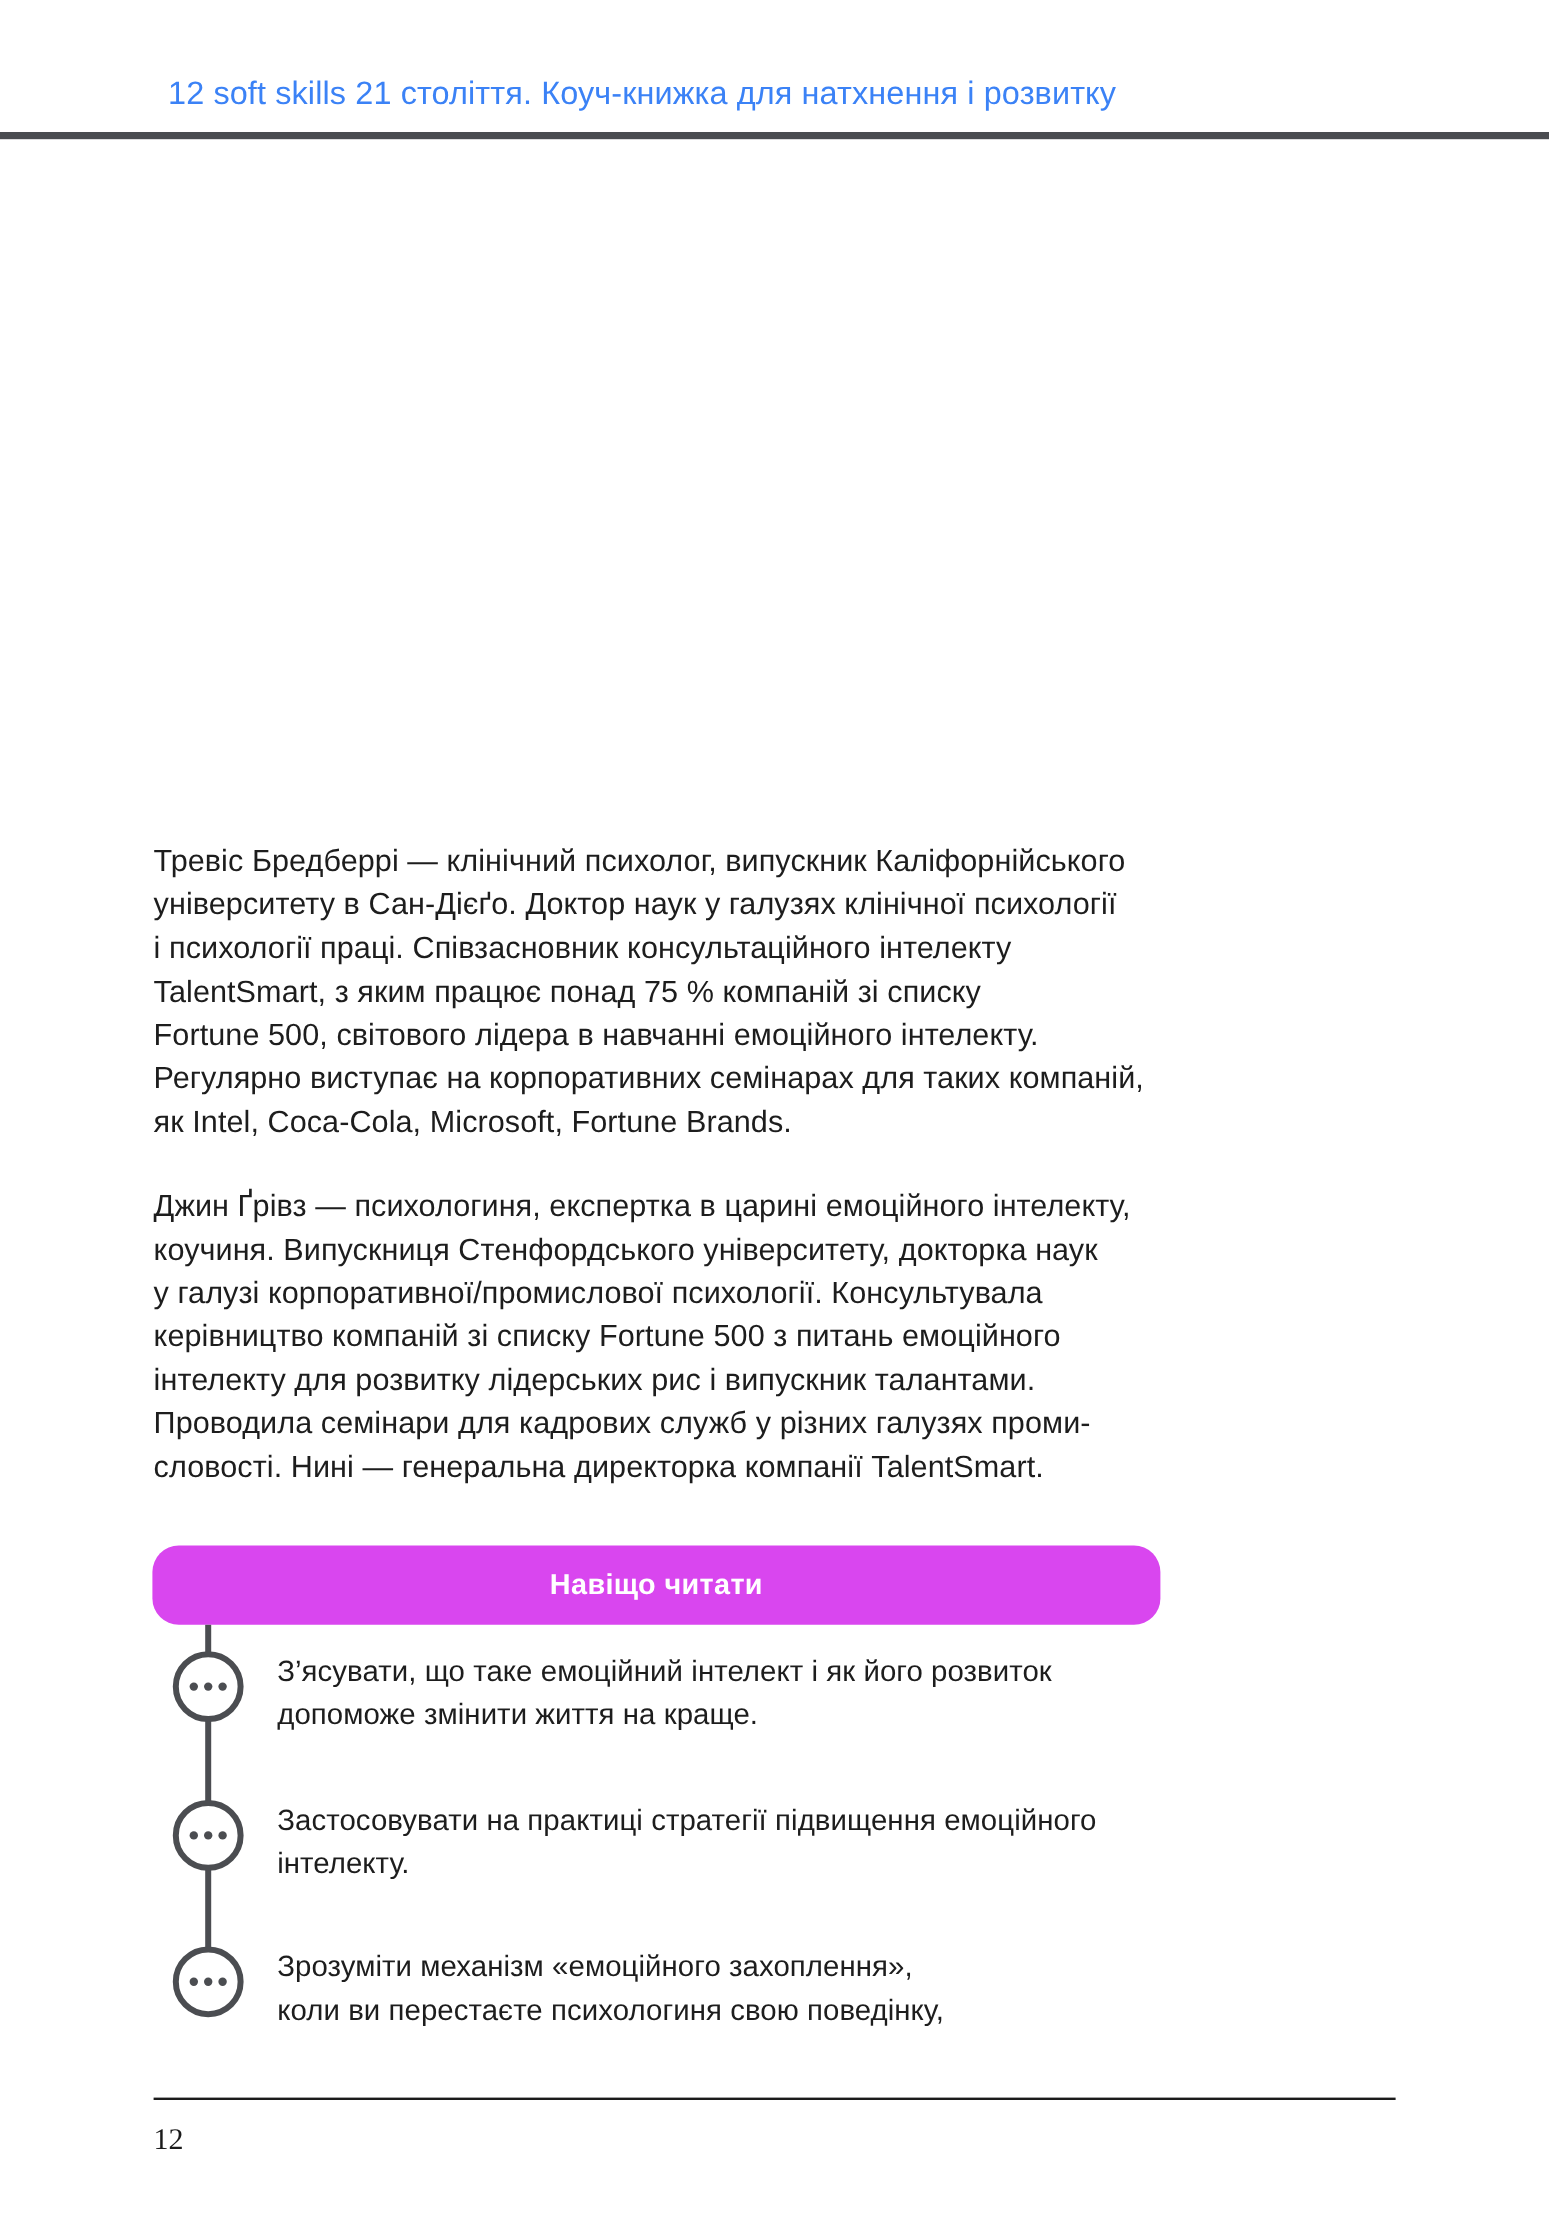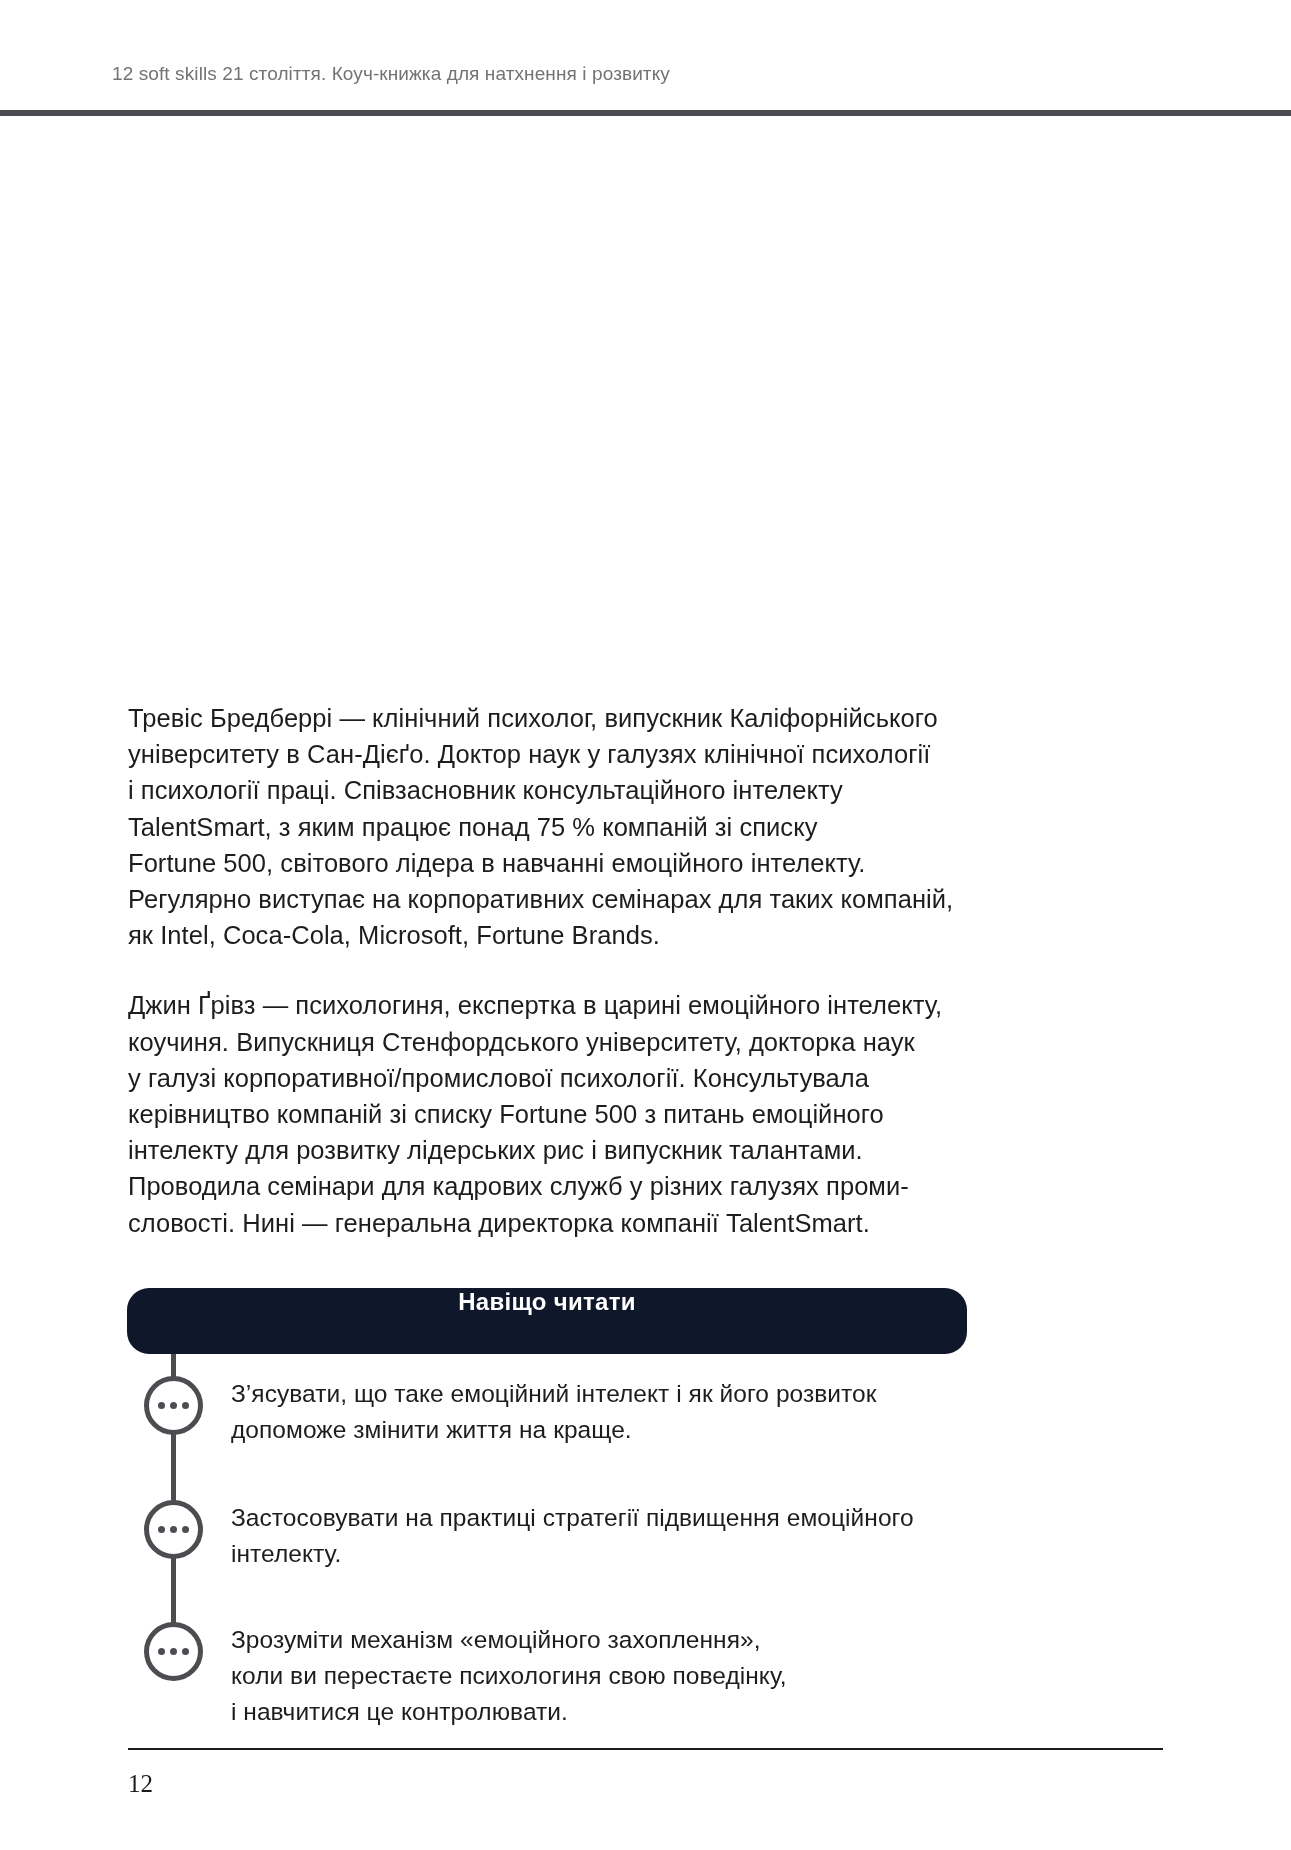--- a/index.html
+++ b/index.html
@@ -19,26 +19,26 @@
     height: 1850px;
     background: #ffffff;
     overflow: hidden;
     box-sizing: border-box;
   }
 
   
   .running-head {
     position: absolute;
     top: 62px;
-    left: 112px;
+    left: 140px;
     right: 128px;
-    font-size: 19px;
+    font-size: 27px;
     line-height: 1.25;
     letter-spacing: 0.1px;
-    color: #737373;
+    color: #3b82f6;
     white-space: nowrap;
   }
   .header-rule {
     position: absolute;
     top: 110px;
     left: 0;
     width: 100%;
     height: 6px;
     background: #4a4c50;
   }
@@ -62,24 +62,24 @@
 
   
   .why-block {
     position: absolute;
     top: 1288px;
     left: 127px;
     width: 840px;
   }
   .why-banner {
     height: 66px;
-    background: #0f172a;
+    background: #d946ef;
     border-radius: 22px;
     display: flex;
-    align-items: flex-start;
+    align-items: center;
     justify-content: center;
   }
   .why-banner-title {
     color: #ffffff;
     font-size: 24px;
     font-weight: bold;
     letter-spacing: 0.3px;
   }
 
   
@@ -232,21 +232,20 @@
         <span class="tl-marker">
           <span class="tl-dots">
             <i></i>
               <i></i>
               <i></i>
           </span>
         </span>
         <div class="tl-text">
           <span class="ln">Зрозуміти механізм «емоційного захоплення»,</span>
           <span class="ln">коли ви перестаєте психологиня свою поведінку,</span>
-          <span class="ln">і навчитися це контролювати.</span>
         </div>
       </div>
     </div>
   </div>
 
   <div class="footer-rule"></div>
   <div class="folio">12</div>
 
 </div>
 

